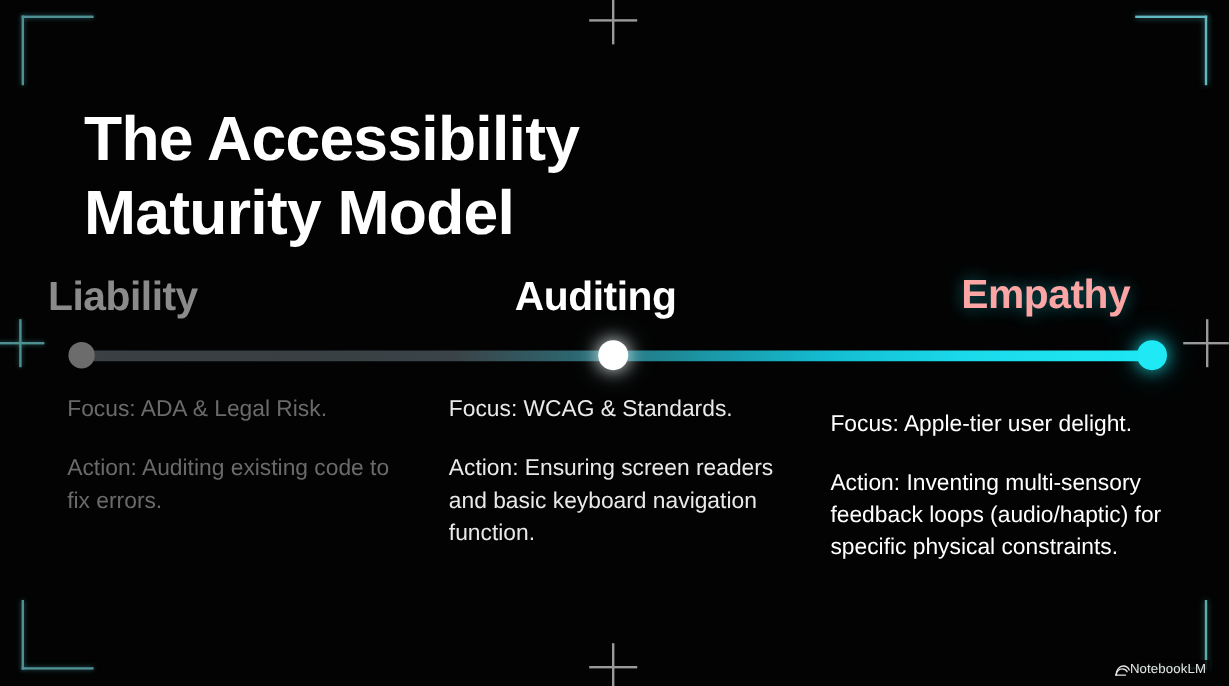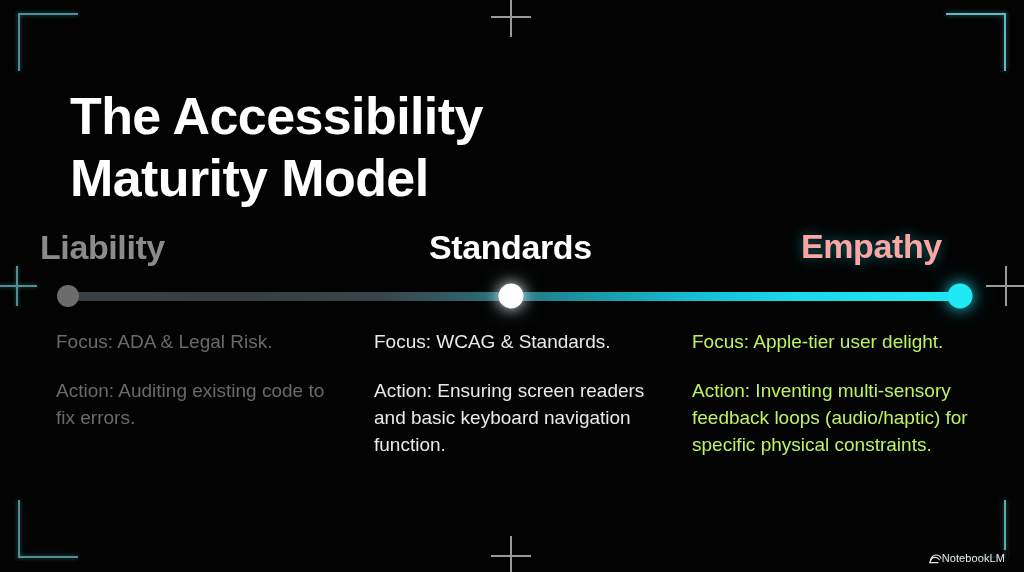--- a/index.html
+++ b/index.html
@@ -157,21 +157,21 @@
     position: absolute;
     top: 328px;
     font-size: 19px;
     line-height: 27px;
     font-weight: 400;
   }
   .col .focus { margin: 0 0 22px 0; }
   .col .action { margin: 0; }
   .col.c0 { left: 56px;  width: 290px; color: #6a6a6a; }
   .col.c1 { left: 374px; width: 292px; color: #e9e9e9; }
-  .col.c2 { left: 692px; width: 288px; color: #bef264; }
+  .col.c2 { left: 692px; width: 288px; color: #ffffff; margin-top: 12px; }
 
   
   .watermark {
     position: absolute;
     right: 16px;
     bottom: 6px;
     display: flex;
     align-items: center;
     color: #e6e6e6;
     font-size: 11px;
@@ -220,21 +220,21 @@
     <i class="h"></i>
     <i class="v"></i>
   </div>
 
   <h1 class="title">
     <span class="line">The Accessibility</span>
     <span class="line">Maturity Model</span>
   </h1>
 
   <div class="stage-head s0">Liability</div>
-  <div class="stage-head s1">Standards</div>
+  <div class="stage-head s1">Auditing</div>
   <div class="stage-head s2">Empathy</div>
 
   <div class="track-wrap">
     <div class="track"></div>
     <div class="dot d0"></div>
     <div class="dot d1"></div>
     <div class="dot d2"></div>
   </div>
 
   <div class="col c0">

